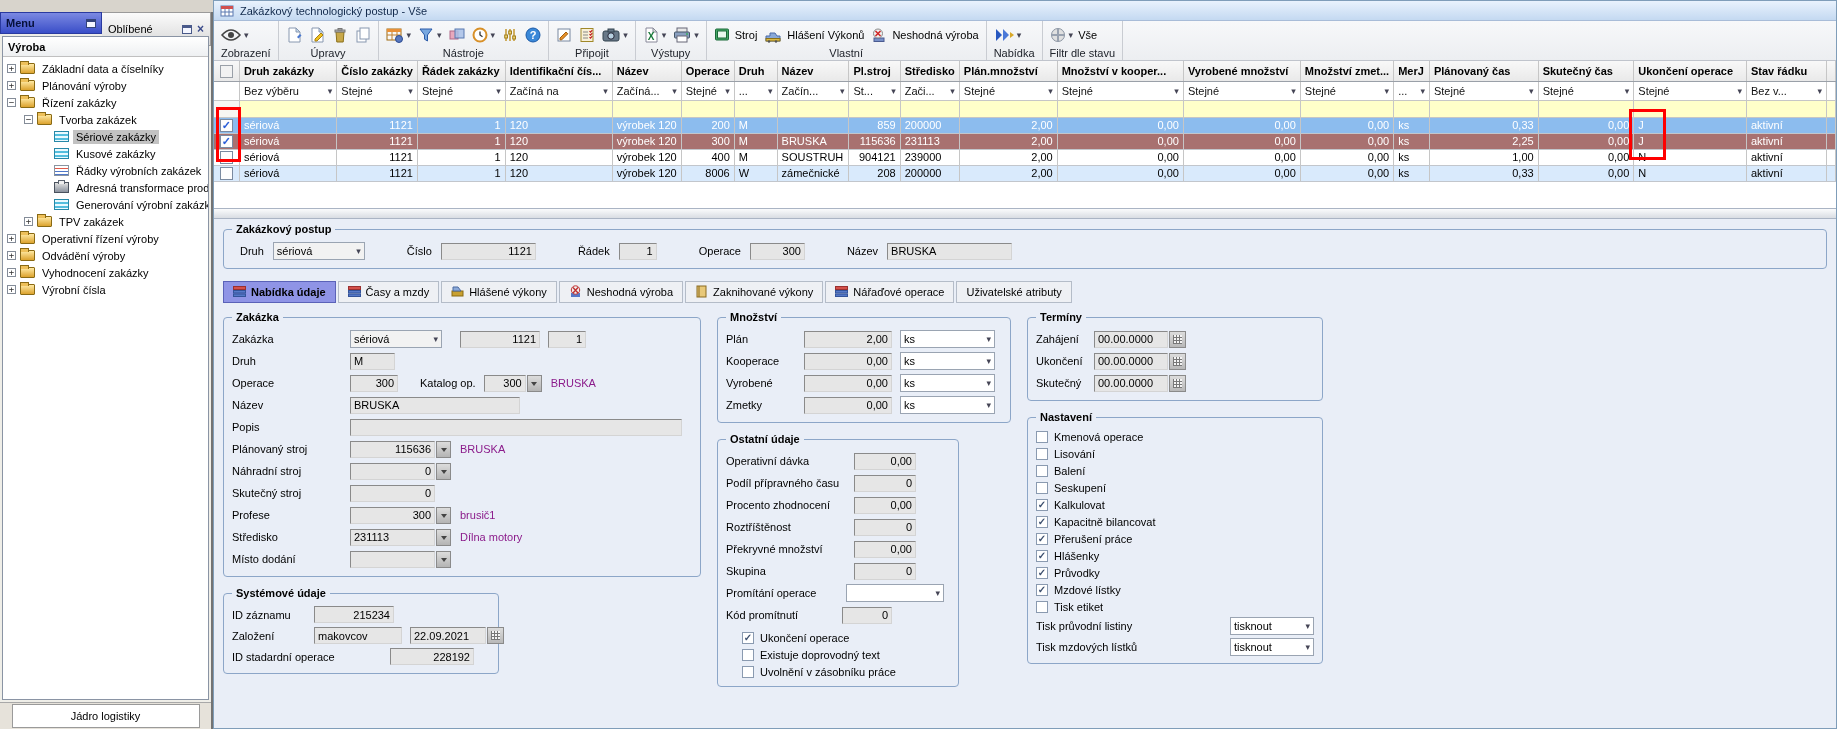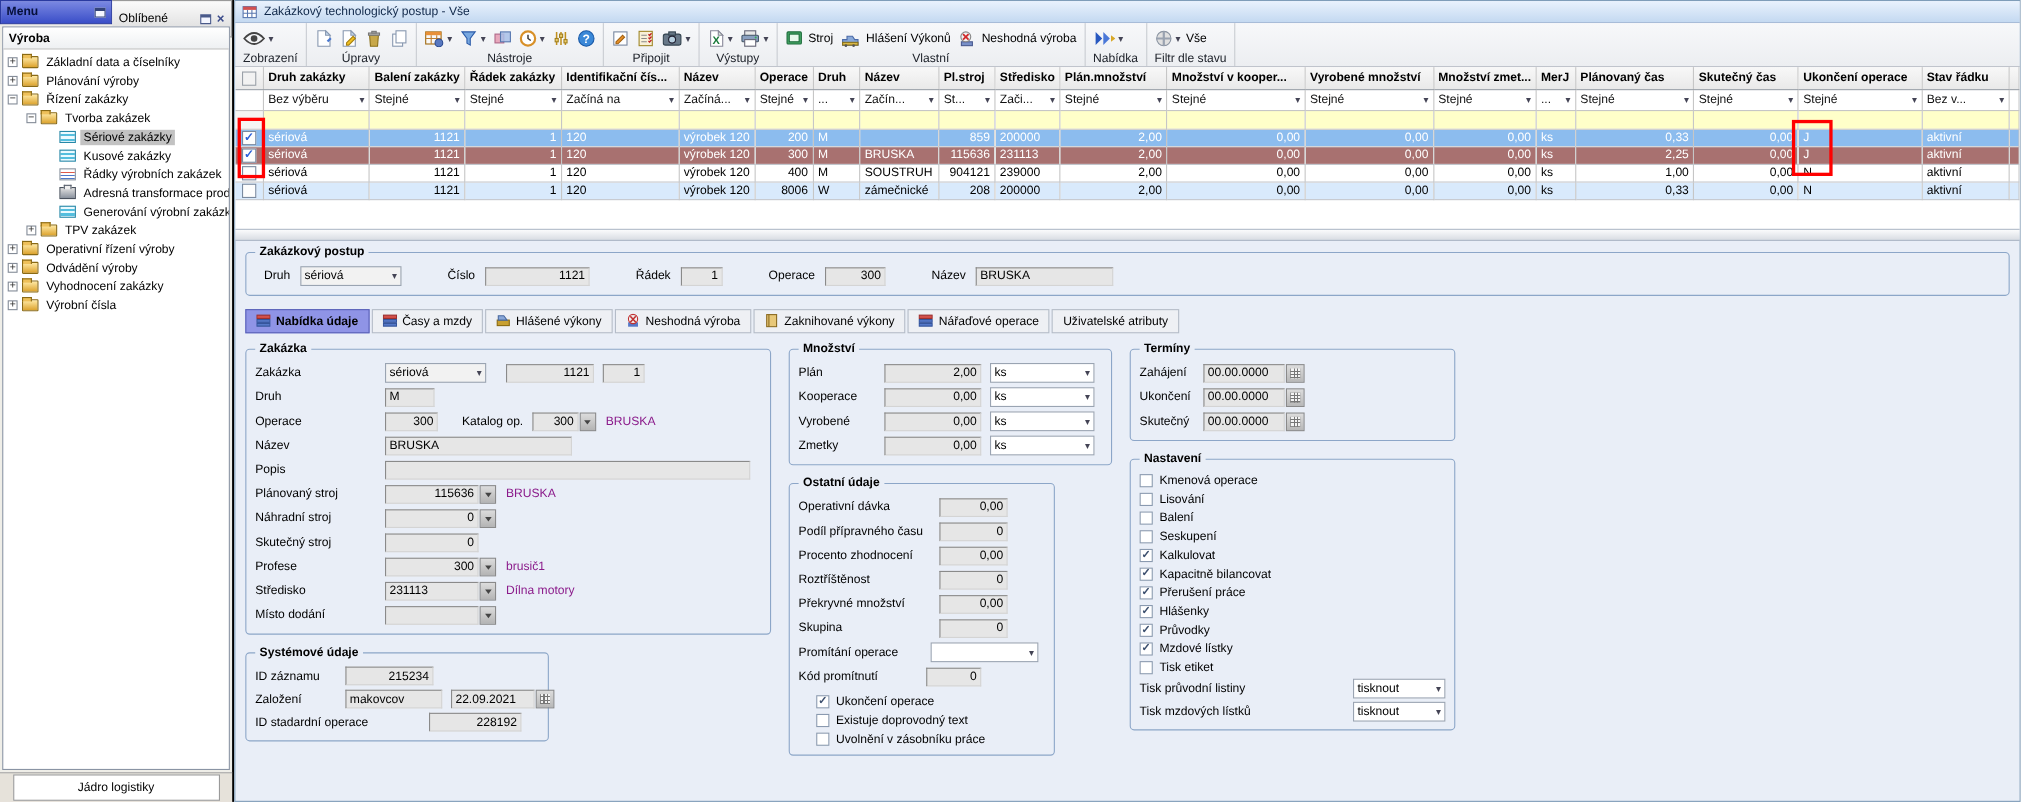--- a/index.html
+++ b/index.html
@@ -1,21 +1,21 @@
 <!DOCTYPE html>
 <html><head>
 <meta charset="utf-8">
 <style>
   * { box-sizing:border-box; margin:0; padding:0; }
   html,body { width:1837px; height:729px; overflow:hidden; }
   body { font-family:"Liberation Sans",sans-serif; font-size:11px; color:#000; background:#d8d4cc; position:relative; }
   .app { display:flex; width:100%; height:100%; }
 
   
-  .left { width:213px; flex:none; display:flex; flex-direction:column; background:#efeee8; border-right:2px solid #000000; }
+  .left { width:213px; flex:none; display:flex; flex-direction:column; background:#efeee8; border-right:2px solid #737373;margin-top:12px; }
   .left-tabs { height:22px; display:flex; flex:none; }
   .menu-tab { width:102px; background:linear-gradient(#7b89e2,#3a4ec8); border:1px solid #2a3aa0; display:flex; align-items:center; padding:0 5px; gap:4px; }
   .menu-tab .cap { flex:1; color:#06103a; font-weight:bold; }
   .winbox { width:10px; height:9px; background:#f4f6ff; border:1px solid #33437a; border-top:3px solid #33437a; flex:none; }
   .fav-tab { flex:1; background:linear-gradient(#fbfbfb,#d9d9d9); border:1px solid #9a9a9a; border-left:none; display:flex; align-items:center; padding:16px 6px; gap:5px; }
   .fav-tab .cap { flex:1; }
   .winbox.gray { border-color:#4a5a8a; }
   .xglyph { color:#3a4a8a; font-weight:bold; font-size:12px; line-height:10px; }
   .tree-wrap { flex:1; margin:2px 2px 0 2px; background:#fff; border:1px solid #8a94a4; display:flex; flex-direction:column; overflow:hidden; }
   .tree-title { font-weight:bold; padding:4px 5px 3px; border-bottom:1px solid #c0c0c0; background:linear-gradient(#ffffff,#eef0f2); }
@@ -454,21 +454,21 @@
             <col style="width: 114px;">
             <col style="width: 82px;">
             <col>
           </colgroup>
           <tbody>
             <tr class="ghead">
               <th>
                 <div class="gcb"></div>
               </th>
               <th><span>Druh zakázky</span></th>
-              <th><span>Balení zakázky</span></th>
+              <th><span>Číslo zakázky</span></th>
               <th><span>Řádek zakázky</span></th>
               <th><span>Identifikační čís...</span></th>
               <th><span>Název</span></th>
               <th><span>Operace</span></th>
               <th><span>Druh</span></th>
               <th><span>Název</span></th>
               <th><span>Pl.stroj</span></th>
               <th><span>Středisko</span></th>
               <th><span>Plán.množství</span></th>
               <th><span>Množství v kooper...</span></th>

